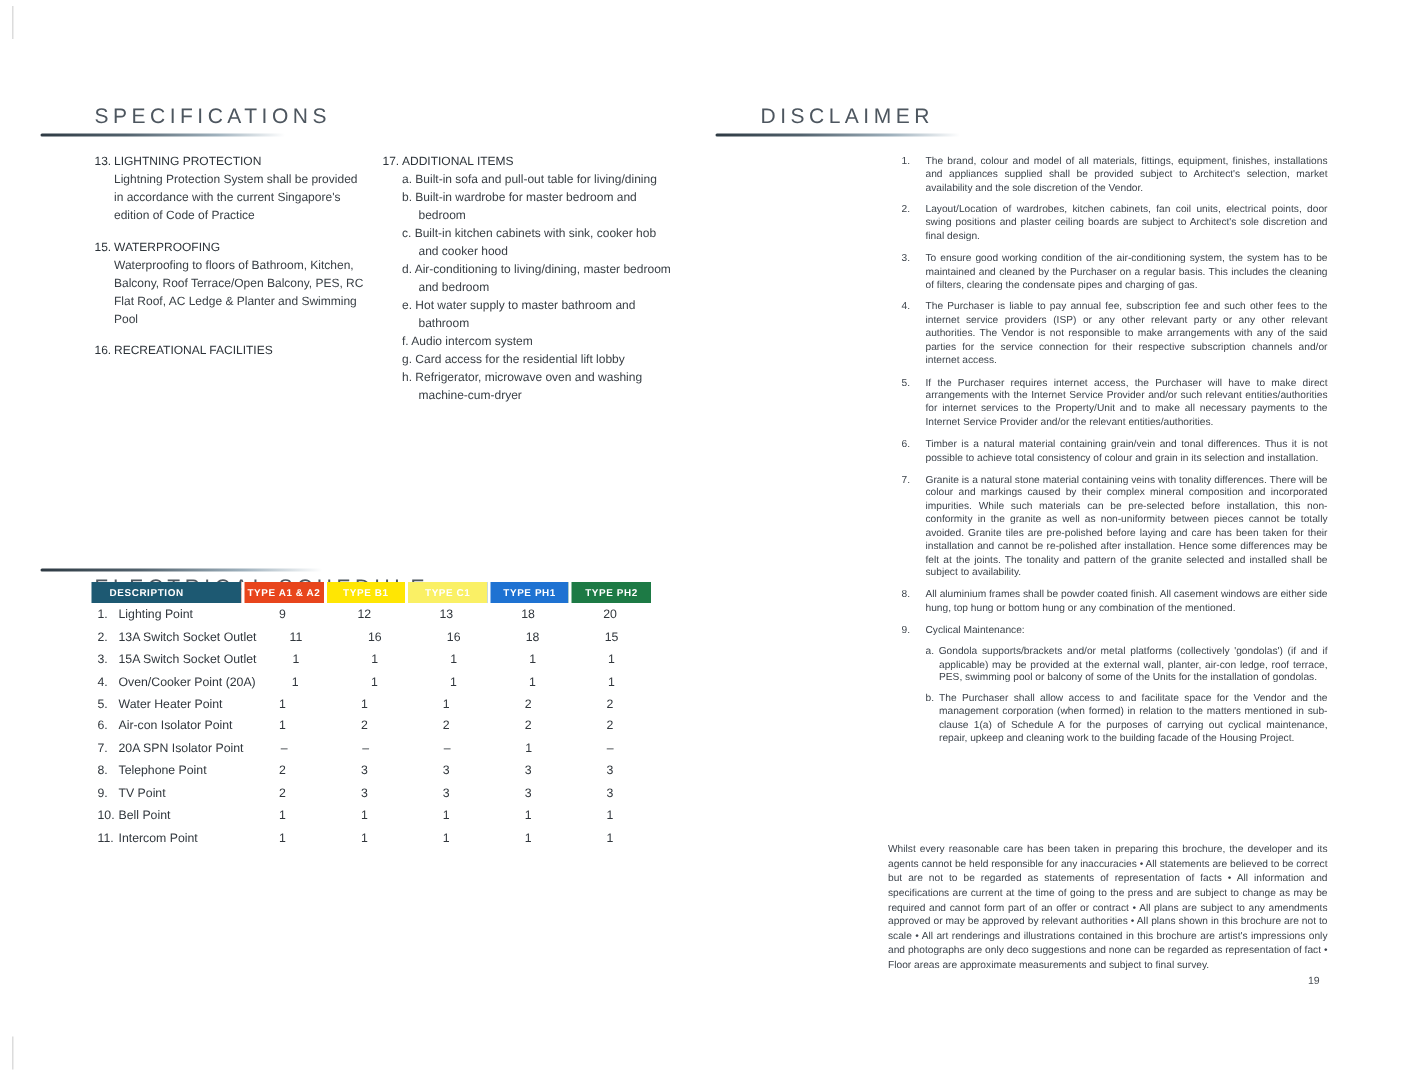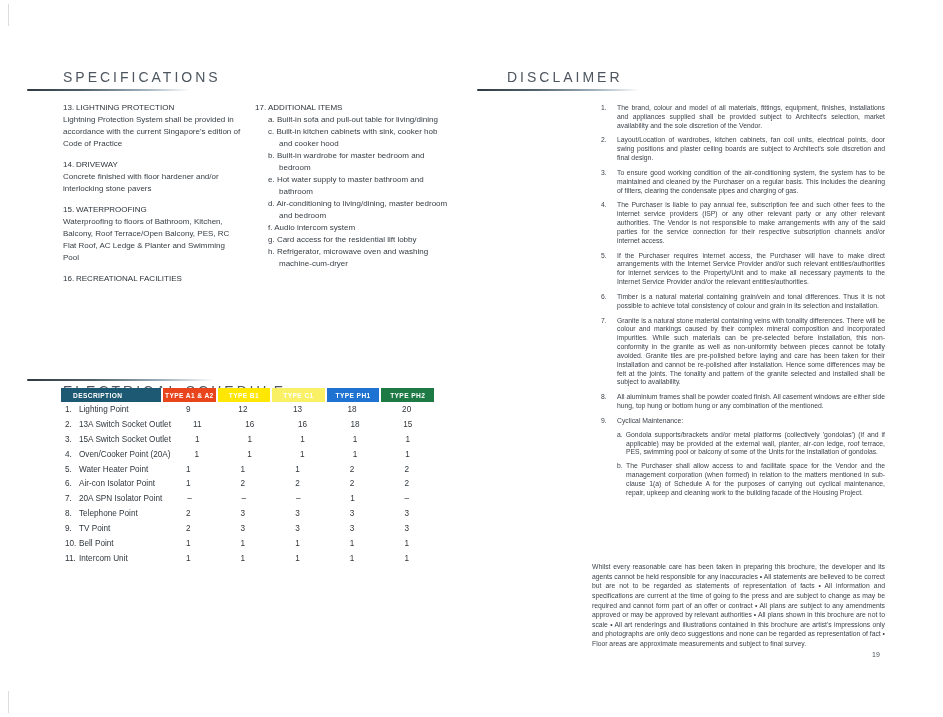--- a/index.html
+++ b/index.html
@@ -19,21 +19,21 @@
   }
   .rule{position:absolute;height:2.4px;border-radius:1px;
     background:linear-gradient(to right,#2e3a43 0%,#51616c 35%,#9fb1bd 72%,rgba(190,205,215,0) 100%);}
   
   .spec-col{position:absolute;top:102px;font-size:8px;line-height:1.5;color:#3a4046;}
   #spec-col-1{left:63px;width:180px;}
   #spec-col-2{left:255px;width:196px;}
   .spec-item{margin-bottom:9px;}
   .spec-head{font-weight:normal;color:#2c3339;}
   .spec-head .spec-num{display:inline-block;width:13px;}
-  .spec-body{}
+  .spec-body{margin-left:13px;}
   .spec-sub{margin-left:13px;}
   .spec-sub-line{padding-left:11px;text-indent:-11px;}
   
   #elec-table{position:absolute;left:61px;top:388px;width:373px;}
   .eh-row{display:flex;height:14px;}
   .eh-cell{
     color:#fff;font-weight:bold;font-size:6.6px;letter-spacing:.4px;
     display:flex;align-items:center;justify-content:center;
   }
   .eh-cell.first{flex:0 0 100px;justify-content:flex-start;padding-left:12px;box-sizing:border-box;}
@@ -66,40 +66,36 @@
 
 <div class="section-heading" style="left:63px;top:69px;">SPECIFICATIONS</div>
 <div class="rule" style="left:27px;top:89px;width:163px;"></div>
 
 <div class="spec-col" id="spec-col-1">
     <div class="spec-item">
       <div class="spec-head"><span class="spec-num">13.</span><span>LIGHTNING PROTECTION</span></div>
       <div class="spec-body">Lightning Protection System shall be provided in accordance with the current Singapore's edition of Code of Practice</div>
     </div>
     <div class="spec-item">
-      <div class="spec-head"><span class="spec-num">14.</span><span>DRIVEWAY</span></div>
-      <div class="spec-body">Concrete finished with floor hardener and/or interlocking stone pavers</div>
-    </div>
-    <div class="spec-item">
       <div class="spec-head"><span class="spec-num">15.</span><span>WATERPROOFING</span></div>
       <div class="spec-body">Waterproofing to floors of Bathroom, Kitchen, Balcony, Roof Terrace/Open Balcony, PES, RC Flat Roof, AC Ledge &amp; Planter and Swimming Pool</div>
     </div>
     <div class="spec-item">
       <div class="spec-head"><span class="spec-num">16.</span><span>RECREATIONAL FACILITIES</span></div>
     </div>
   </div>
 <div class="spec-col" id="spec-col-2">
     <div class="spec-item">
       <div class="spec-head"><span class="spec-num">17.</span><span>ADDITIONAL ITEMS</span></div>
       <div class="spec-sub">
         <div class="spec-sub-line">a. Built-in sofa and pull-out table for living/dining</div>
+        <div class="spec-sub-line">b. Built-in wardrobe for master bedroom and bedroom</div>
         <div class="spec-sub-line">c. Built-in kitchen cabinets with sink, cooker hob and cooker hood</div>
-        <div class="spec-sub-line">b. Built-in wardrobe for master bedroom and bedroom</div>
+        <div class="spec-sub-line">d. Air-conditioning to living/dining, master bedroom and bedroom</div>
         <div class="spec-sub-line">e. Hot water supply to master bathroom and bathroom</div>
-        <div class="spec-sub-line">d. Air-conditioning to living/dining, master bedroom and bedroom</div>
         <div class="spec-sub-line">f. Audio intercom system</div>
         <div class="spec-sub-line">g. Card access for the residential lift lobby</div>
         <div class="spec-sub-line">h. Refrigerator, microwave oven and washing machine-cum-dryer</div>
       </div>
     </div>
   </div>
 
 <div class="section-heading" style="left:63px;top:359px;margin-top:24px;">ELECTRICAL SCHEDULE</div>
 <div class="rule" style="left:27px;top:379px;width:188px;"></div>
 
@@ -218,21 +214,21 @@
       </div>
       <div class="e-val">1</div>
       <div class="e-val">1</div>
       <div class="e-val">1</div>
       <div class="e-val">1</div>
       <div class="e-val">1</div>
     </div>
     <div class="e-row">
       <div class="e-numdesc">
         <span class="e-num">11.</span>
-        <span class="e-desc">Intercom Unit</span>
+        <span class="e-desc">Intercom Point</span>
       </div>
       <div class="e-val">1</div>
       <div class="e-val">1</div>
       <div class="e-val">1</div>
       <div class="e-val">1</div>
       <div class="e-val">1</div>
     </div>
   </div>
 
 <div class="section-heading" style="left:507px;top:69px;">DISCLAIMER</div>

